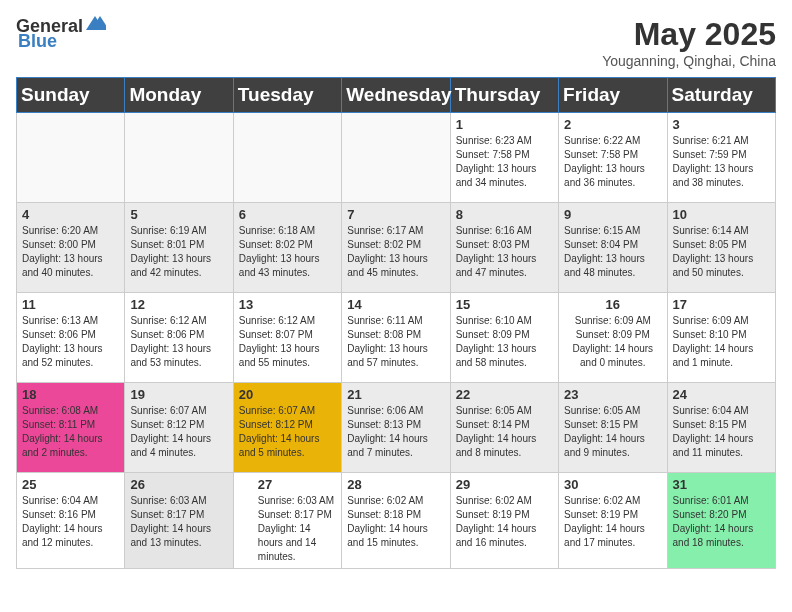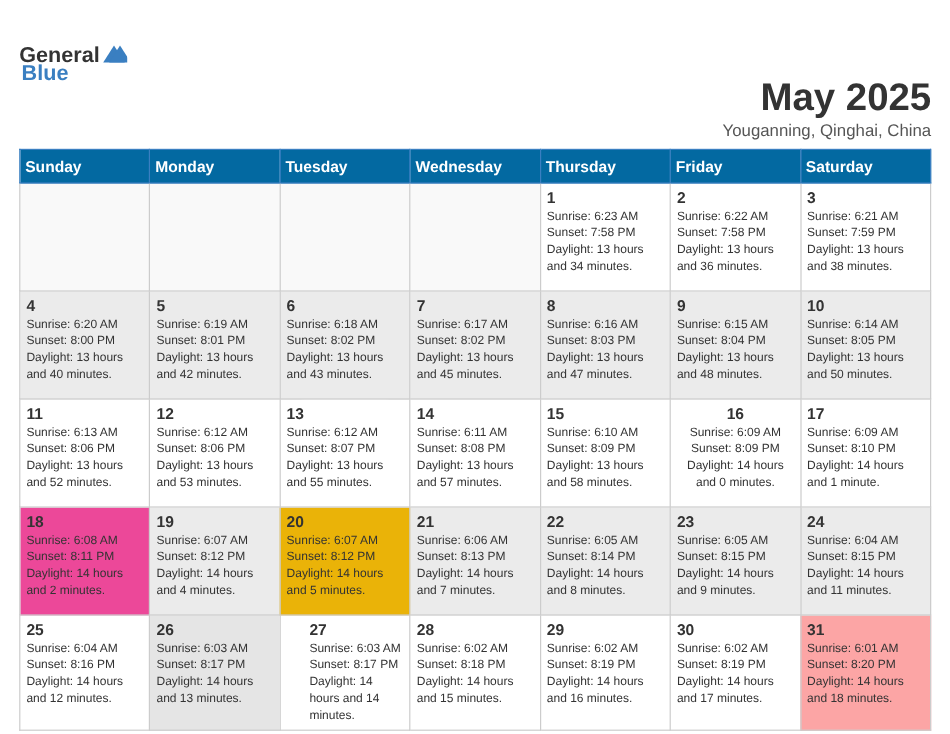--- a/index.html
+++ b/index.html
@@ -31,35 +31,34 @@
       font-weight: bold;
       color: #3a7fc1;
     }
     .title-block {
       text-align: right;
     }
     .month-year {
       font-size: 32px;
       font-weight: bold;
       color: #333;
-      margin-top: 47px;
     }
     .location {
       font-size: 14px;
       color: #555;
     }
     table {
       width: 100%;
       border-collapse: collapse;
       table-layout: fixed;
     }
     th {
-      background-color: #0369a1;
+      background-color: #404040;
       color: #fff;
-      font-size: 13px;
+      font-size: 19px;
       font-weight: bold;
       padding: 6px 4px;
       text-align: left;
       border: 1px solid #3a7fc1;
     }
     td {
       border: 1px solid #ccc;
       vertical-align: top;
       padding: 4px 5px;
       height: 90px;
@@ -82,21 +81,21 @@
     tr:nth-child(even) td:not(.empty) {
       background: #f5f5f5;
     }
   </style>
 </head>
 <body>
 
 <div class="header">
   <div class="logo">
     <div style="display:flex;flex-direction:column;align-items:flex-start;">
-      <div style="display:flex;align-items:center;margin-top:20px;">
+      <div style="display:flex;">
         <span class="logo-text-general">General</span>
         <svg width="22" height="22" viewBox="0 0 22 22" style="margin-left:1px;margin-top:-4px;">
           <polygon points="2,18 11,4 20,18" fill="#3a7fc1"></polygon>
           <polygon points="11,18 20,4 29,18" fill="#3a7fc1" transform="translate(-4,0)"></polygon>
         </svg>
       </div>
       <span class="logo-text-blue" style="margin-top:-6px;margin-left:2px;">Blue</span>
     </div>
   </div>
   <div class="title-block">
@@ -244,19 +243,19 @@
           <div class="day-info">Sunrise: 6:02 AM<br>Sunset: 8:18 PM<br>Daylight: 14 hours and 15 minutes.</div>
         </td>
         <td style="background: rgb(255, 255, 255);">
           <div class="day-number">29</div>
           <div class="day-info">Sunrise: 6:02 AM<br>Sunset: 8:19 PM<br>Daylight: 14 hours and 16 minutes.</div>
         </td>
         <td style="background: rgb(255, 255, 255);">
           <div class="day-number">30</div>
           <div class="day-info">Sunrise: 6:02 AM<br>Sunset: 8:19 PM<br>Daylight: 14 hours and 17 minutes.</div>
         </td>
-        <td style="background: #fca5a5;">
+        <td style="background: #86efac;">
           <div class="day-number">31</div>
           <div class="day-info">Sunrise: 6:01 AM<br>Sunset: 8:20 PM<br>Daylight: 14 hours and 18 minutes.</div>
         </td>
       </tr>
     </tbody>
 </table>
 
 </body></html>

